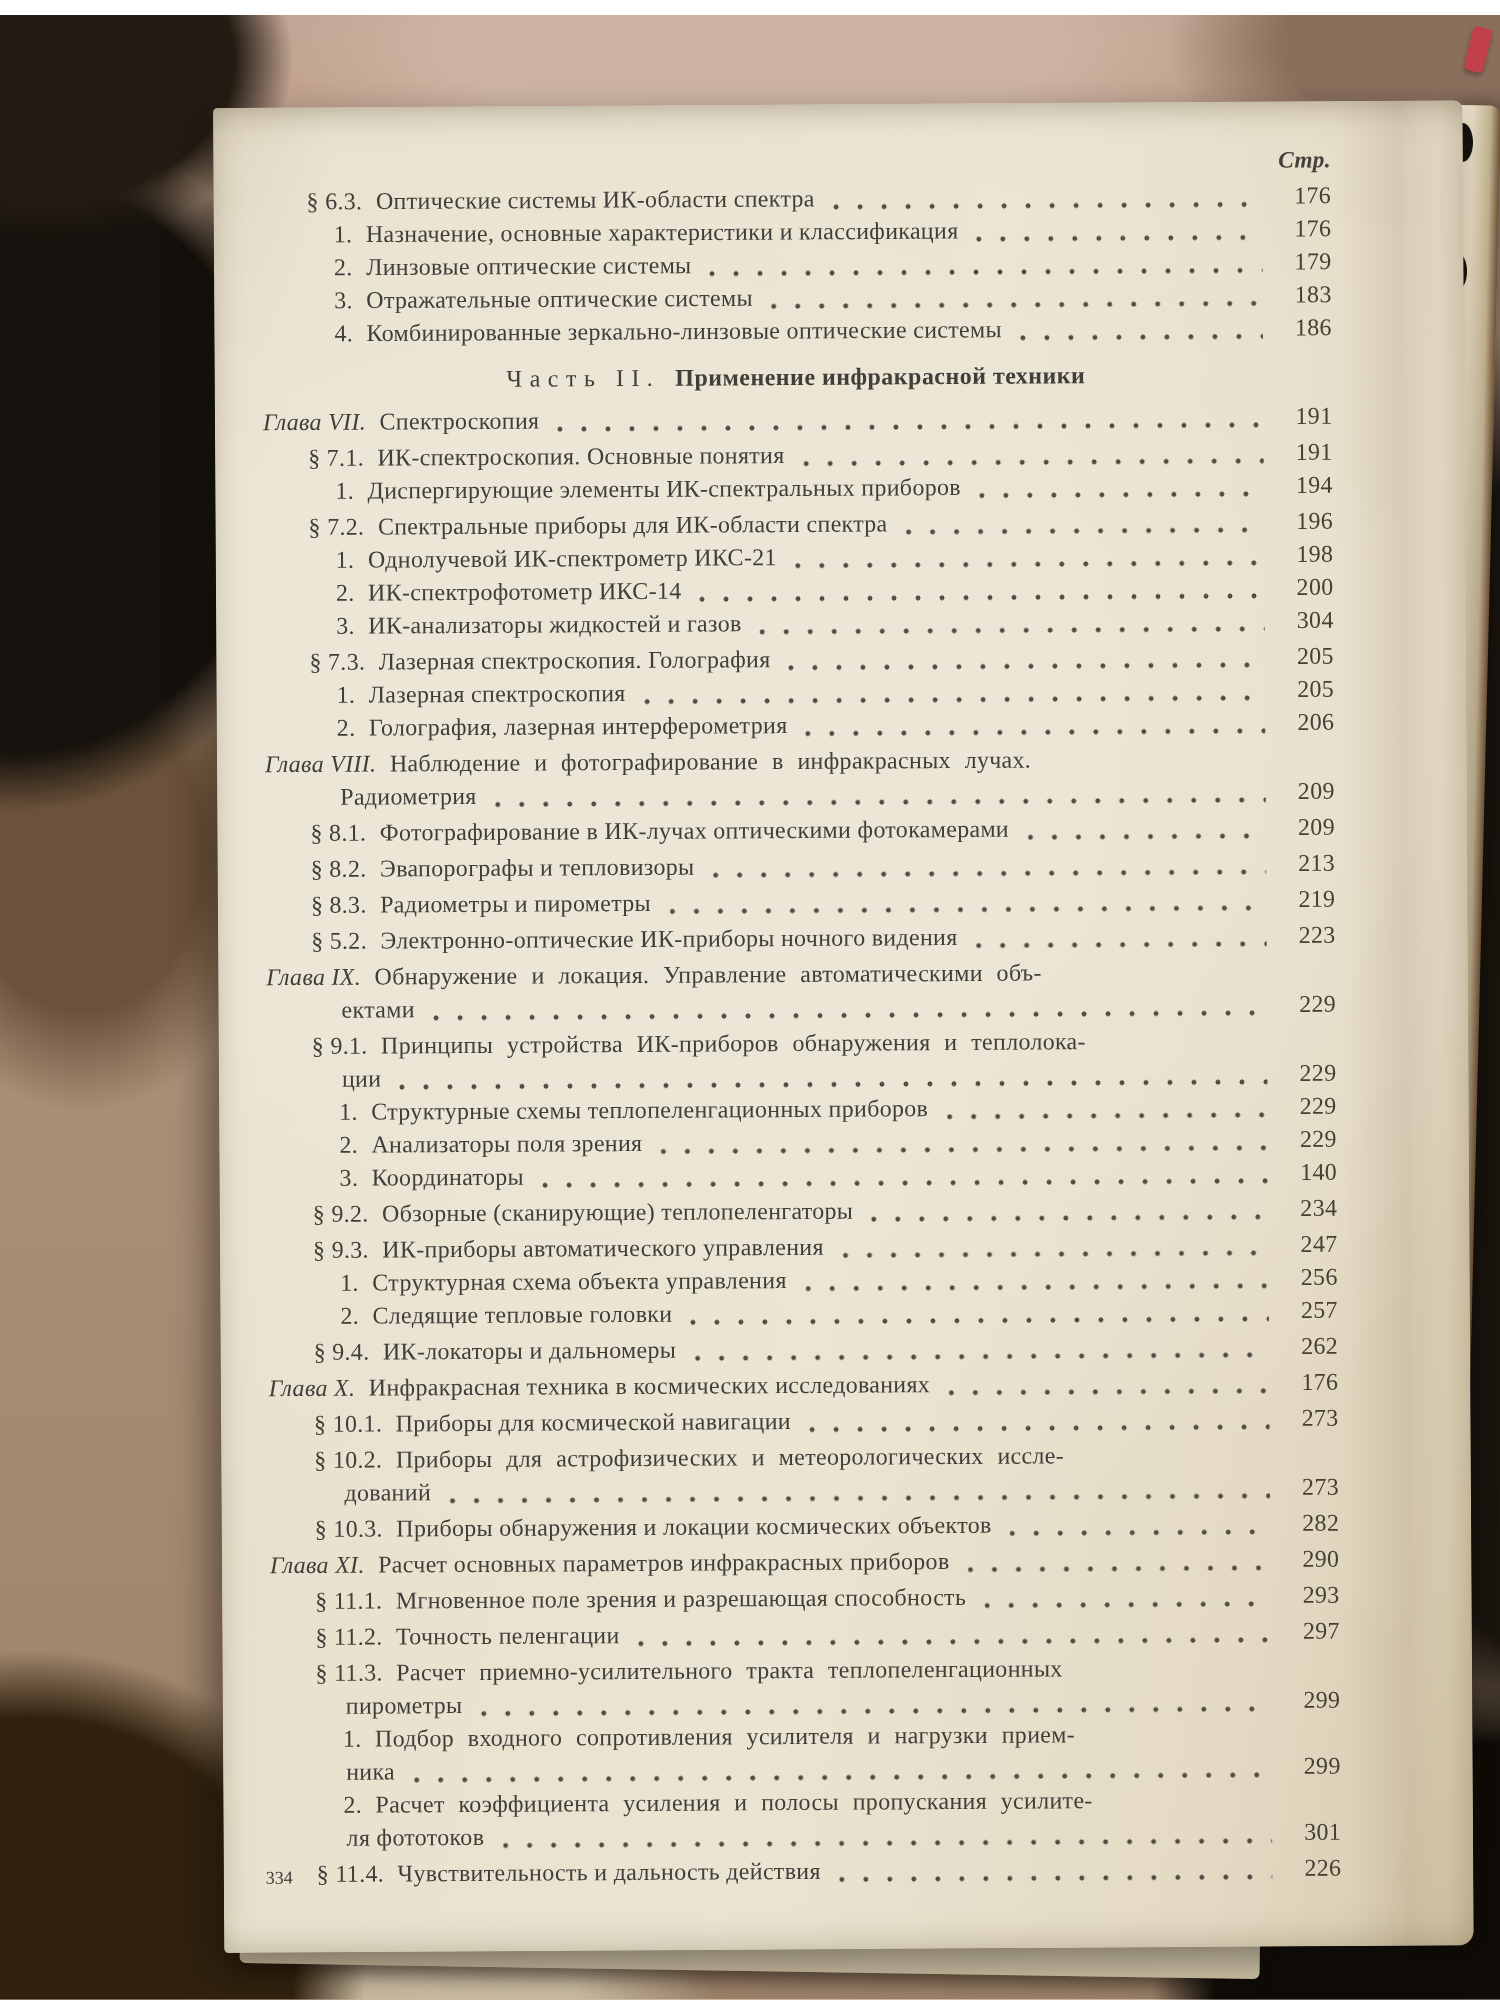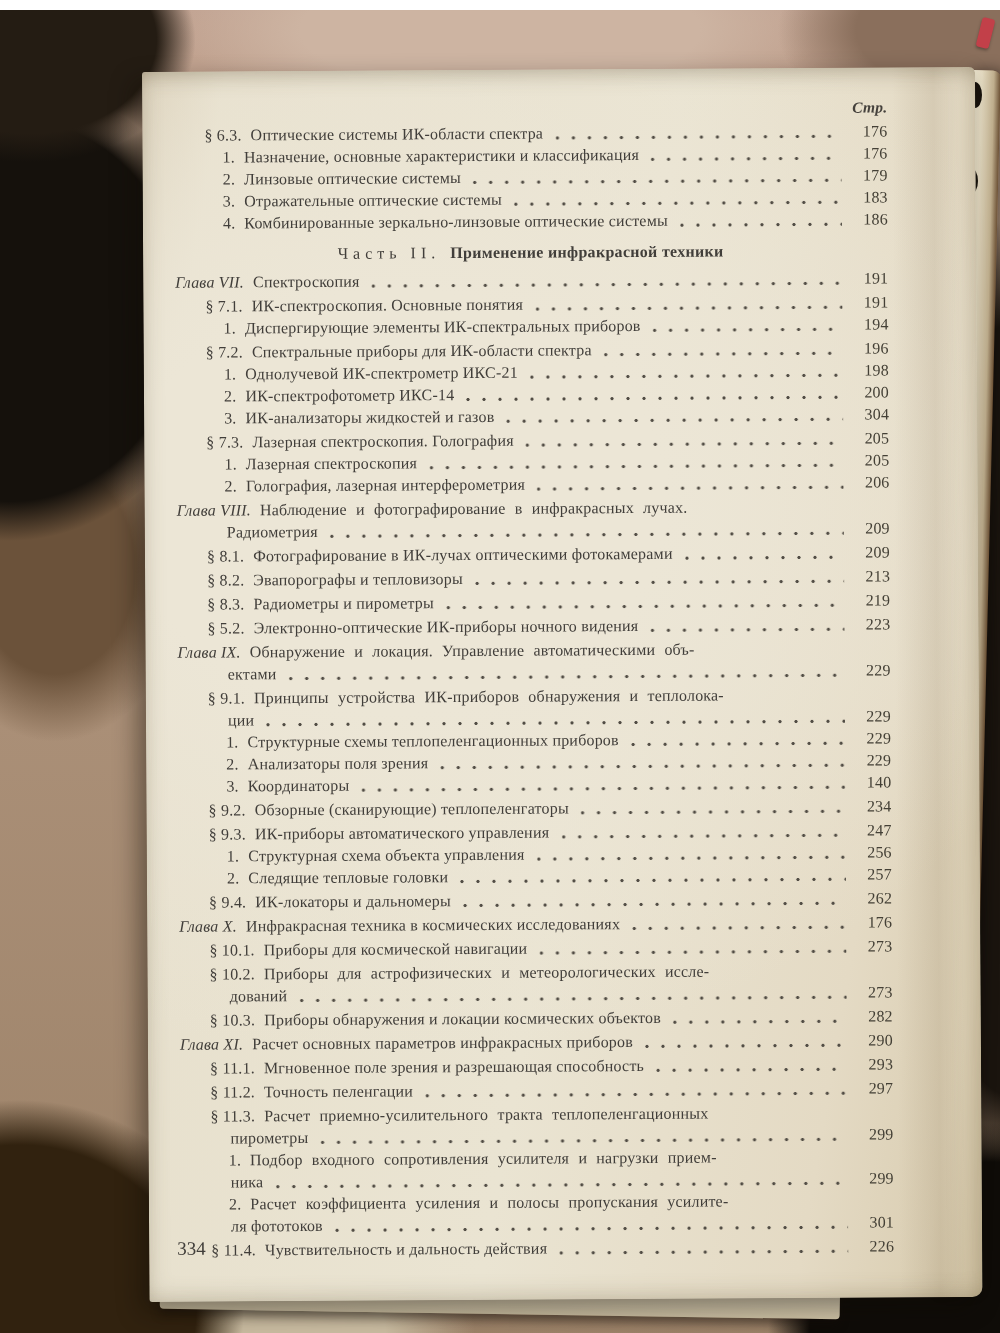--- a/index.html
+++ b/index.html
@@ -55,21 +55,21 @@
   .lbl-italic{font-style:italic;}
   .txt{white-space:nowrap;}
   .stretch .txt{word-spacing:5px;}
   .leader{flex:1 1 auto;align-self:flex-end;height:5px;margin:0 8px 3px 12px;
     background-image:radial-gradient(circle at 2px 2.5px, #514c44 1.35px, rgba(0,0,0,0) 1.9px);
     background-size:16px 5px;background-repeat:repeat-x;background-position:0 bottom;min-width:10px;}
   .pg{flex:0 0 38px;text-align:right;white-space:nowrap;color:#444036;}
   .part-head{text-align:center;margin:11px 0 8px 0;}
   .part-label{letter-spacing:5px;margin-right:10px;}
   .part-title{font-weight:bold;letter-spacing:.3px;}
-  .folio{position:absolute;left:28px;bottom:42px;font-size:19px;color:#413e3a;}
+  .folio{position:absolute;left:28px;bottom:42px;font-size:12px;color:#413e3a;}
 </style>
 </head>
 <body>
 
 <div class="scene">
   <div class="underpage"></div>
   <div class="fore-edge"></div>
   <div class="edge-notch" style="left:968px;top:72px;"></div>
   <div class="edge-notch" style="left:964px;top:158px;"></div>
   <div class="edge-notch" style="left:958px;top:438px;width:10px;height:16px;"></div>

